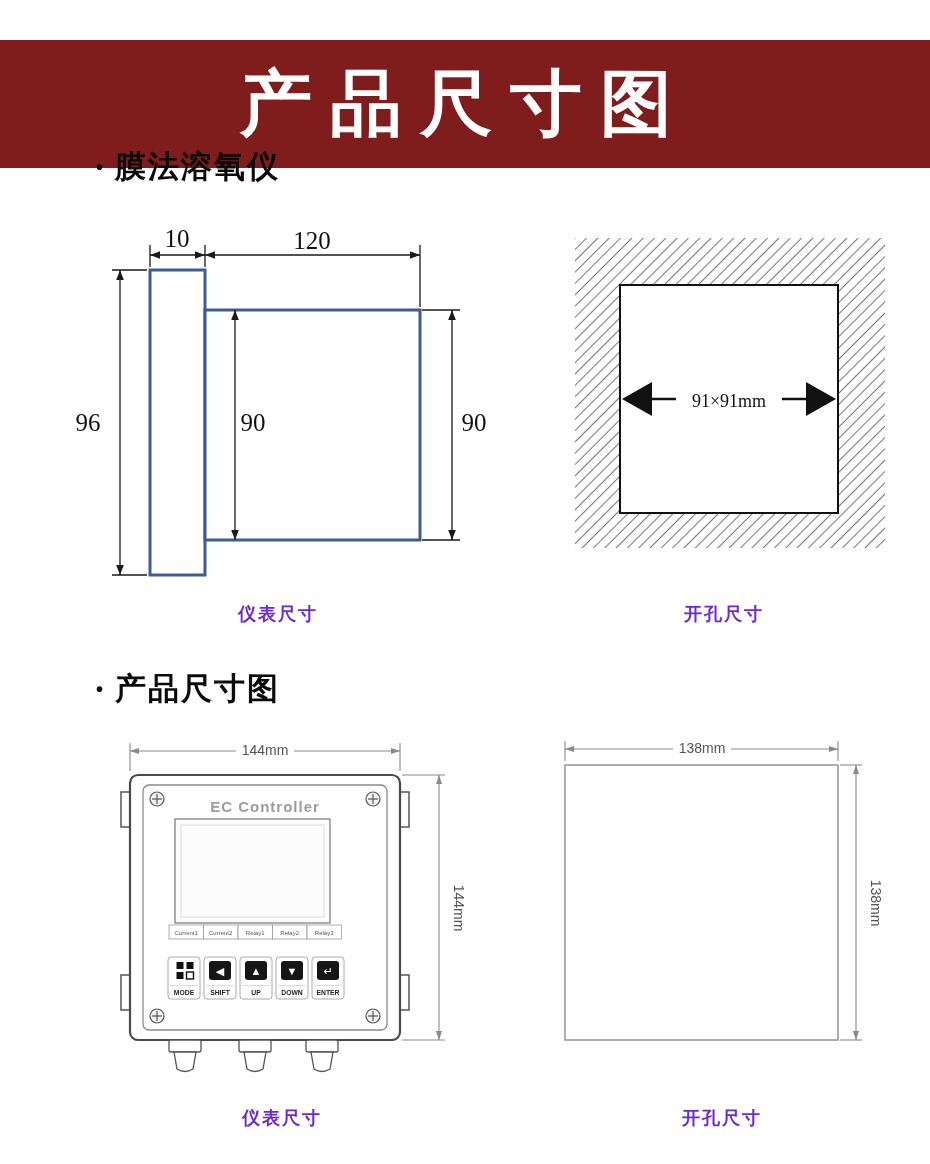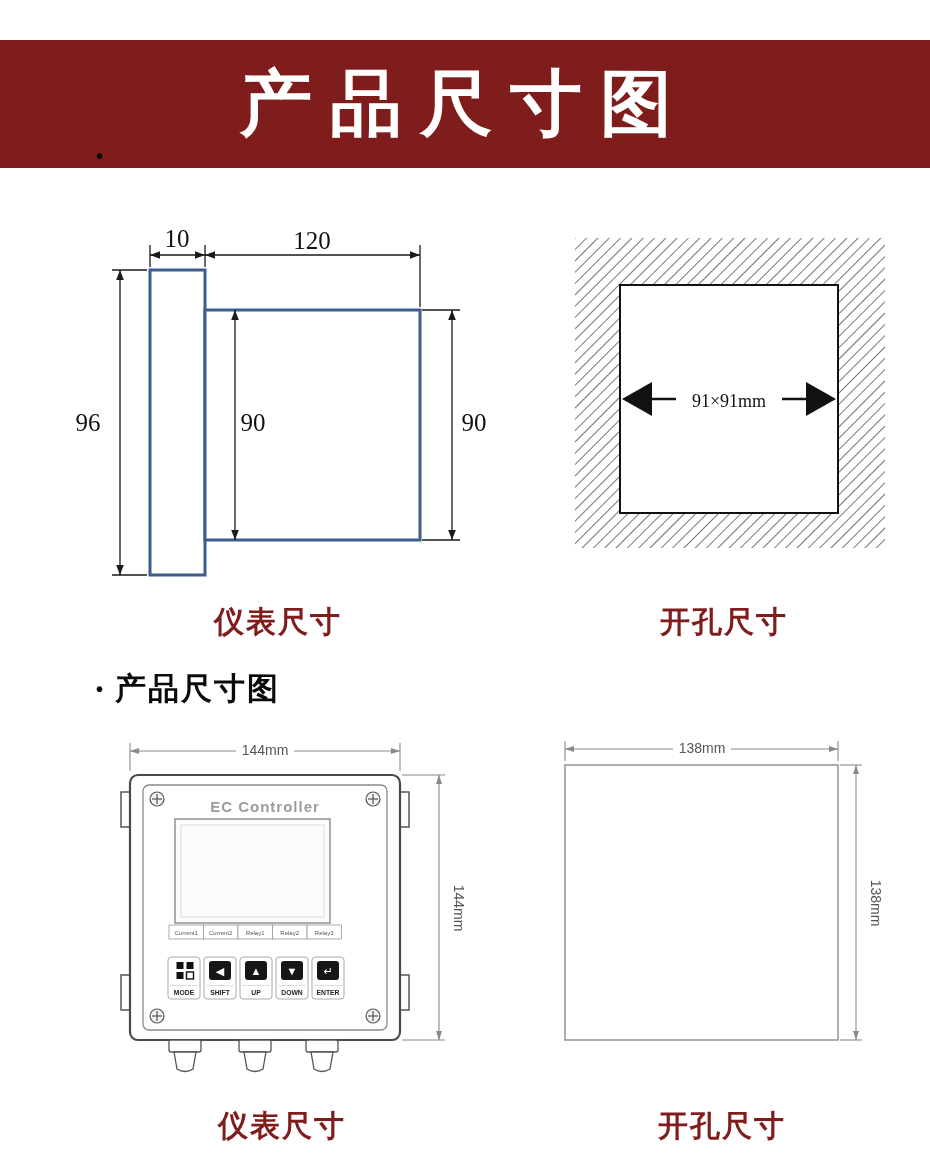--- a/index.html
+++ b/index.html
@@ -8,34 +8,35 @@
   .banner{position:absolute;top:8px;left:0;width:930px;height:128px;background:#7f1d1d;
           display:flex;align-items:center;justify-content:center;margin-top:32px;}
   .banner h1{margin:0;color:#ffffff;font-size:72px;font-weight:bold;letter-spacing:18px;
              font-family:"Liberation Sans",sans-serif;}
   .section-heading{position:absolute;left:96px;display:flex;align-items:center;gap:12px;
                    font-weight:bold;color:#0a0a0a;}
   .bullet{font-size:20px;line-height:1;}
   .heading-text{font-size:31px;letter-spacing:2px;}
   .diag{position:absolute;}
   svg{font-family:"Liberation Sans",sans-serif;}
-  .caption{position:absolute;transform:translateX(-50%);font-size:30px;font-weight:bold;
-           color:#7f1d1d;white-space:nowrap;letter-spacing:2px;}
+  .caption{position:absolute;transform:translateX(-50%);font-size:18px;font-weight:bold;
+           color:#6d28d9;white-space:nowrap;letter-spacing:2px;}
 </style>
 </head>
 <body>
 
 <div class="page">
 
   <header class="banner">
     <h1>产品尺寸图</h1>
   </header>
 
   <div class="section-heading" style="top:146px">
     <span class="bullet">•</span>
+    <span class="heading-text">膜法溶氧仪</span>
   </div>
 
   <svg class="diag" style="left:60px;top:225px;" width="450" height="380" viewBox="0 0 450 380">
     <g>
       <rect x="90" y="45" width="55" height="305" fill="#ffffff" stroke="#3f5c8e" stroke-width="3"></rect>
       <rect x="145" y="85" width="215" height="230" fill="#ffffff" stroke="#3f5c8e" stroke-width="3"></rect>
     </g>
     <g stroke="#1a1a1a" stroke-width="1.3" fill="none">
       <line x1="90" y1="42" x2="90" y2="20"></line>
       <line x1="145" y1="42" x2="145" y2="20"></line>

